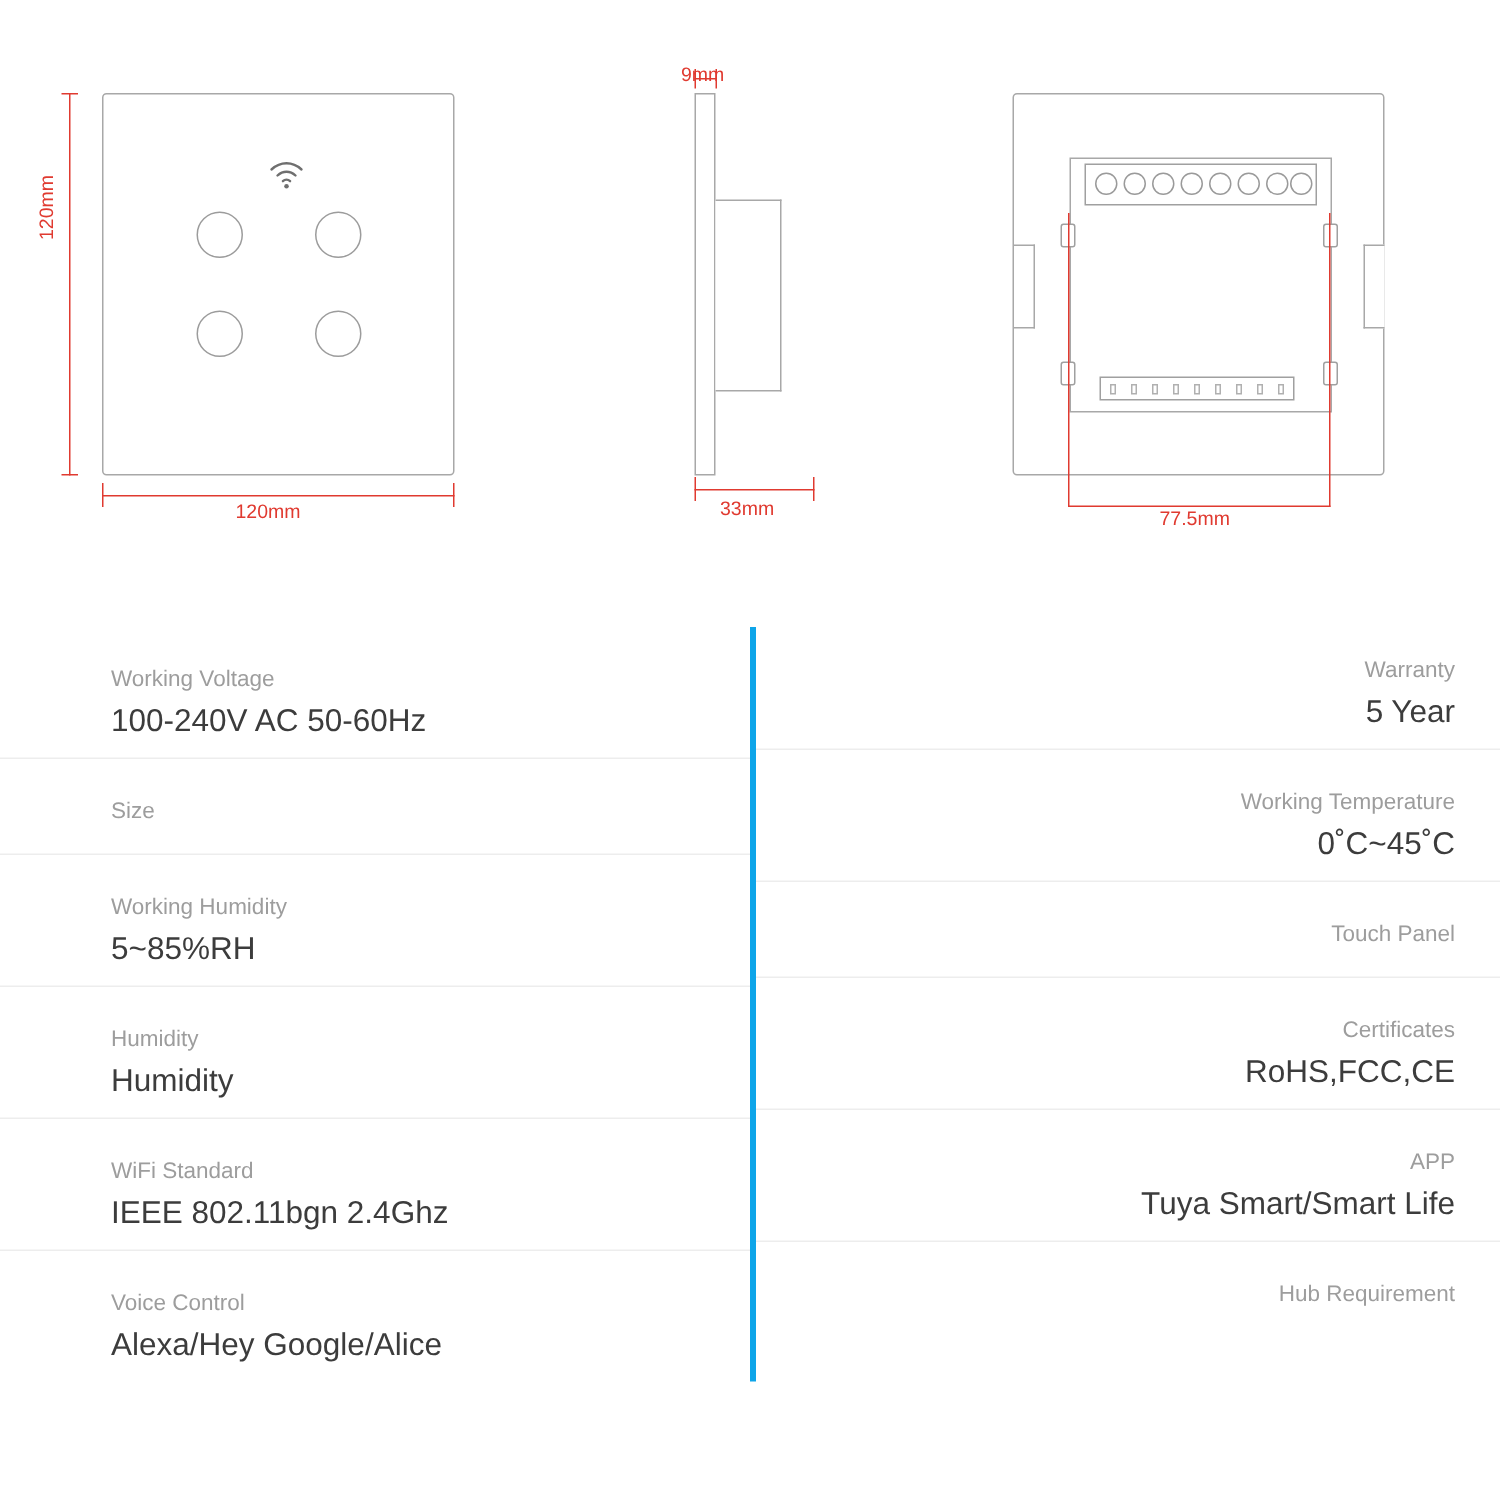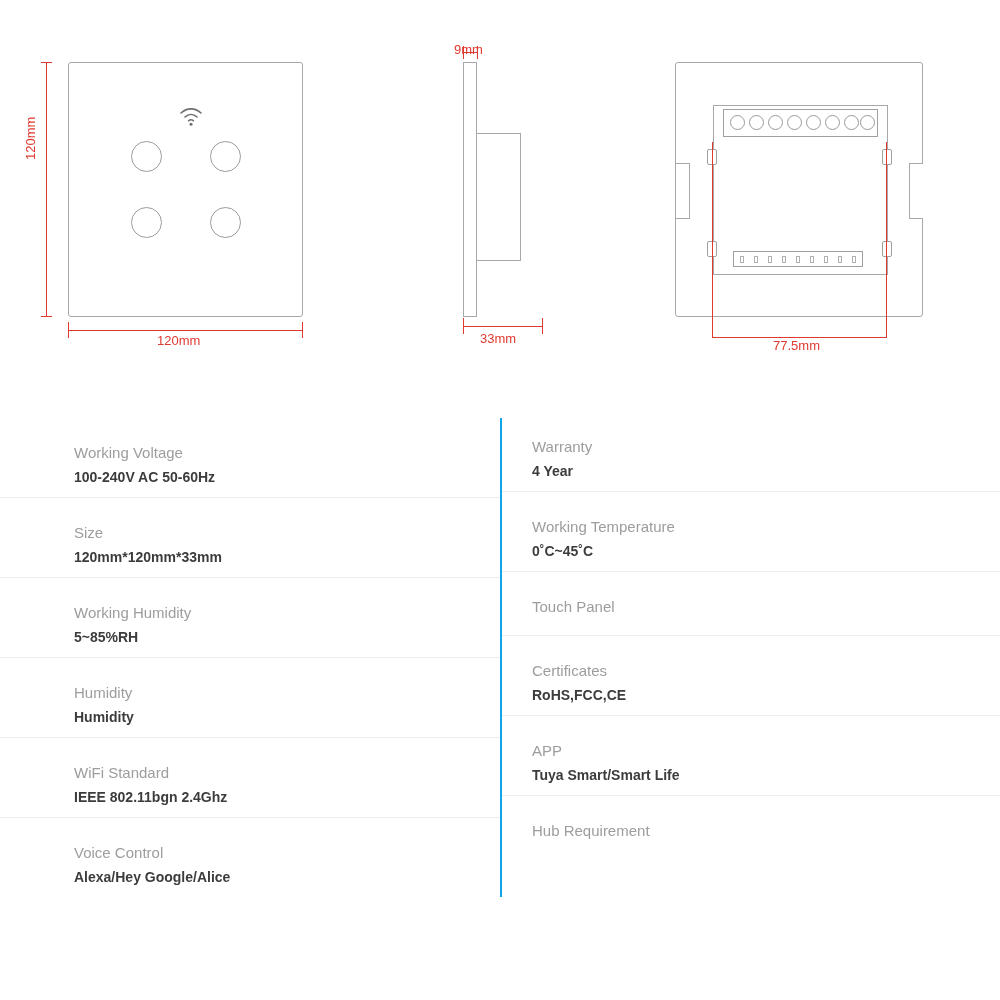--- a/index.html
+++ b/index.html
@@ -171,31 +171,31 @@
     width: 1000px;
     display: grid;
     grid-template-columns: 1fr 1fr;
   }
   .spec-cell {
     padding: 26px 0 12px 0;
     box-sizing: border-box;
   }
   .spec-col-left .spec-cell { padding-left: 74px; padding-right: 30px; }
   .spec-col-right .spec-cell { padding-left: 30px; padding-right: 30px; }
-  .spec-col-right { border-left: 2px solid #0ea5e9; }
+  .spec-col-right { border-left: 4px solid #0ea5e9; text-align: right; }
   .spec-label {
     font-size: 15px;
     color: #9d9d9d;
     margin-bottom: 8px;
     font-weight: 400;
   }
   .spec-value {
-    font-size: 14px;
+    font-size: 21px;
     color: #3c3c3c;
-    font-weight: 700;
+    font-weight: 400;
   }
   .divider {
     height: 1px;
     background: #ededed;
     width: 100%;
   }
   .spec-col-right .spec-cell:first-child { padding-top: 20px; }
 </style>
 </head>
 <body>
@@ -283,21 +283,20 @@
 <div class="specs">
 
   <div class="spec-col-left">
     <div class="spec-cell">
       <div class="spec-label">Working Voltage</div>
       <div class="spec-value">100-240V AC 50-60Hz</div>
     </div>
     <div class="divider"></div>
     <div class="spec-cell">
       <div class="spec-label">Size</div>
-      <div class="spec-value">120mm*120mm*33mm</div>
     </div>
     <div class="divider"></div>
     <div class="spec-cell">
       <div class="spec-label">Working Humidity</div>
       <div class="spec-value">5~85%RH</div>
     </div>
     <div class="divider"></div>
     <div class="spec-cell">
       <div class="spec-label">Humidity</div>
       <div class="spec-value">Humidity</div>
@@ -310,21 +309,21 @@
     <div class="divider"></div>
     <div class="spec-cell">
       <div class="spec-label">Voice Control</div>
       <div class="spec-value">Alexa/Hey Google/Alice</div>
     </div>
   </div>
 
   <div class="spec-col-right">
     <div class="spec-cell">
       <div class="spec-label">Warranty</div>
-      <div class="spec-value">4 Year</div>
+      <div class="spec-value">5 Year</div>
     </div>
     <div class="divider"></div>
     <div class="spec-cell">
       <div class="spec-label">Working Temperature</div>
       <div class="spec-value">0˚C~45˚C</div>
     </div>
     <div class="divider"></div>
     <div class="spec-cell">
       <div class="spec-label">Touch Panel</div>
     </div>

